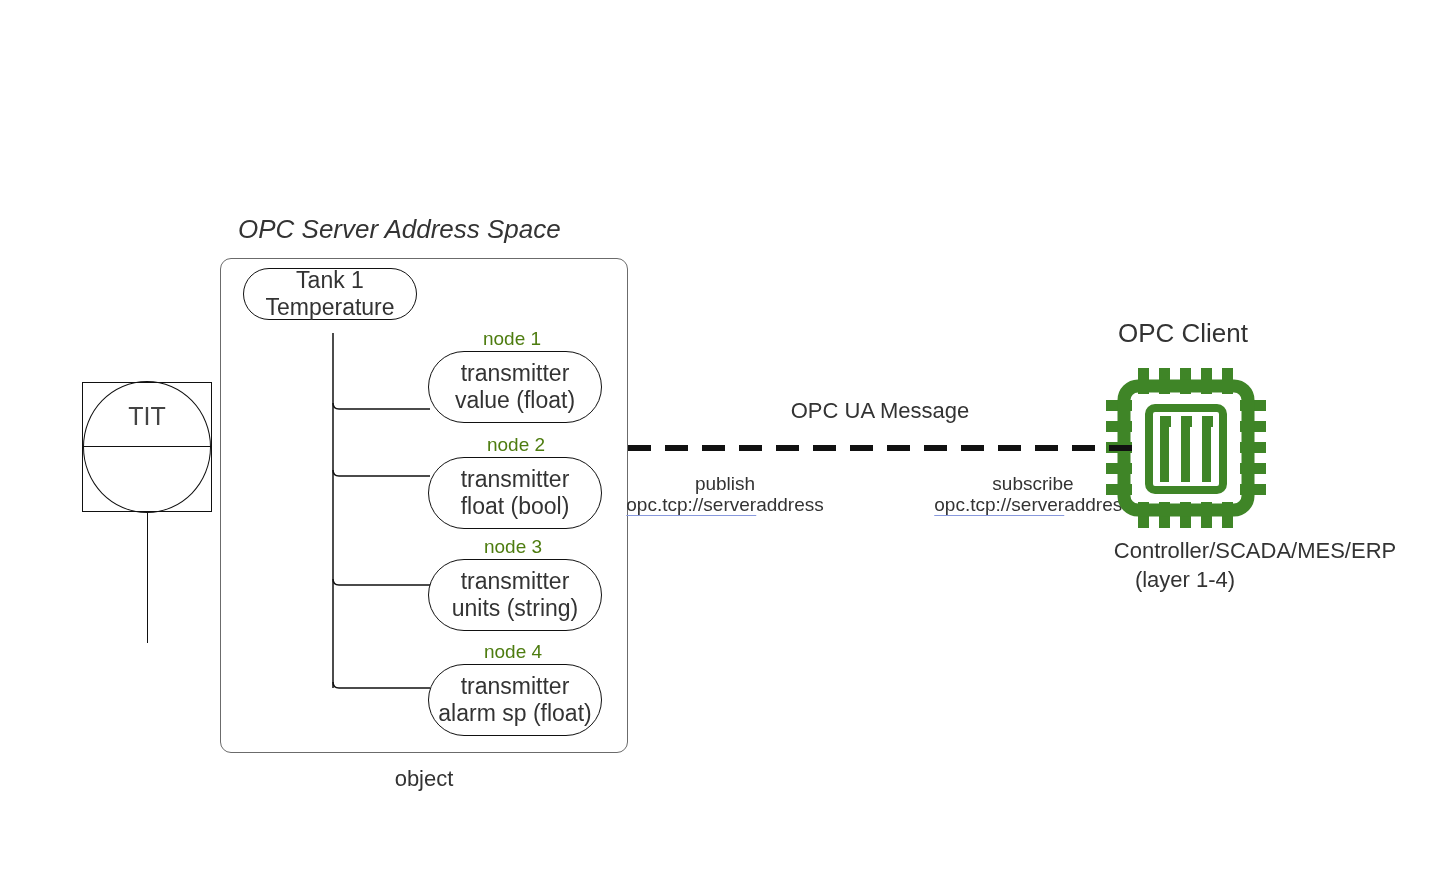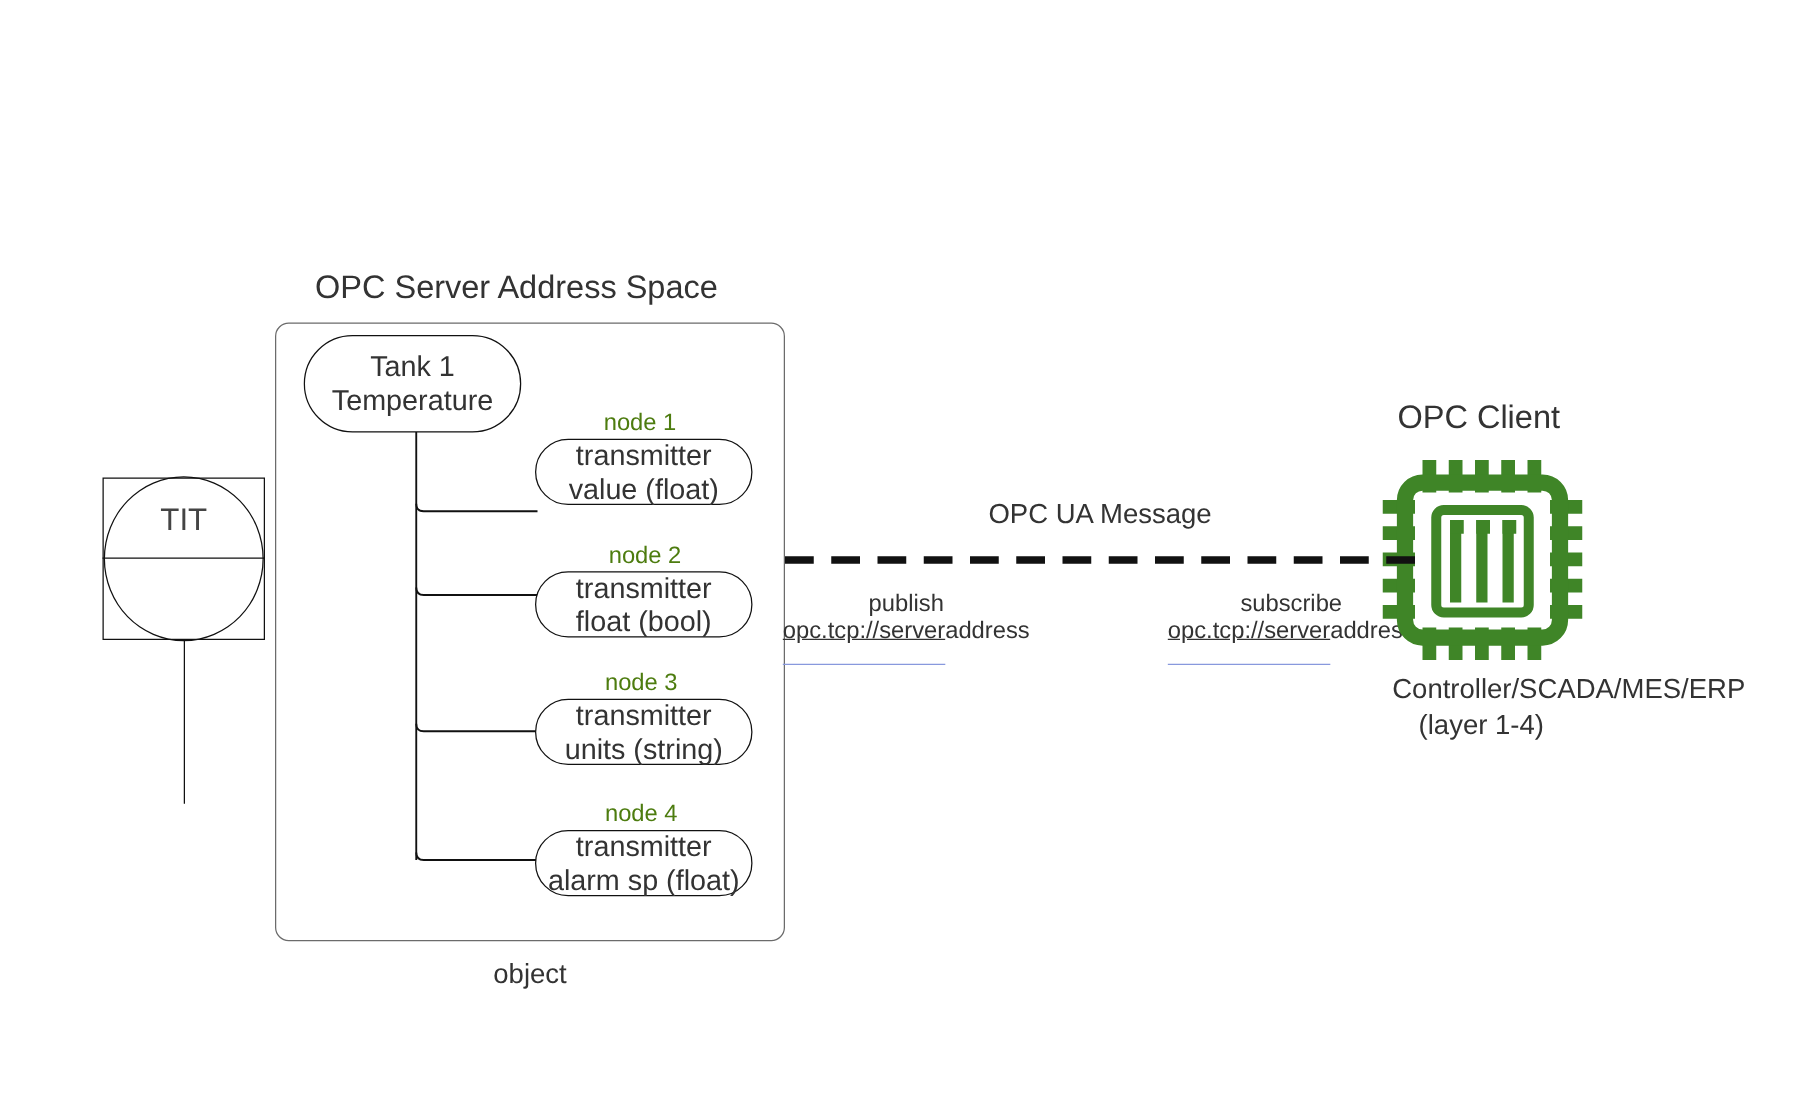--- a/index.html
+++ b/index.html
@@ -103,22 +103,22 @@
   }
   .pill-text {
     font-size: 23px;
     color: #333333;
     text-align: center;
     line-height: 1.17;
     white-space: nowrap;
   }
   .pill-text .l2 { display: block; }
 
-  #pill-root { left: 243px; top: 268px; width: 174px; height: 78px; }
-  .node-pill { width: 174px; height: 53px; left: 428px; }
+  #pill-root { left: 243px; top: 268px; width: 174px; height: 52px; }
+  .node-pill { width: 174px; height: 72px; left: 428px; }
 
   .node-tag {
     position: absolute;
     font-size: 19px;
     color: #4d7c0f;
     z-index: 6;
     transform: translateX(-50%);
     text-align: center;
   }
 
@@ -130,31 +130,30 @@
     pointer-events: none;
     z-index: 2;
   }
 
   
   #opc-chip { position: absolute; left: 1106px; top: 368px; width: 160px; height: 160px; }
 
   
   .url {
     border-bottom: 1.5px solid #8899dd;
-    padding-bottom: 16px;
-    text-decoration: underline;
+    padding-bottom: 0px;
   }
 </style>
 </head>
 <body>
 
 <div id="canvas">
 
 
-  <div class="txt section-label" style="left:252px; top:214px;">OPC Server Address Space</div>
+  <div class="txt section-label" style="left:238px; top:214px;font-style:italic;">OPC Server Address Space</div>
 
   <div id="tit-instrument" style="left:82px; top:382px;">
     <div id="tit-square"></div>
     <div id="tit-circle"></div>
     <div id="tit-divider"></div>
     <div id="tit-label">TIT</div>
     <div id="tit-stem"></div>
   </div>
 
   <div id="address-space-box"></div>

